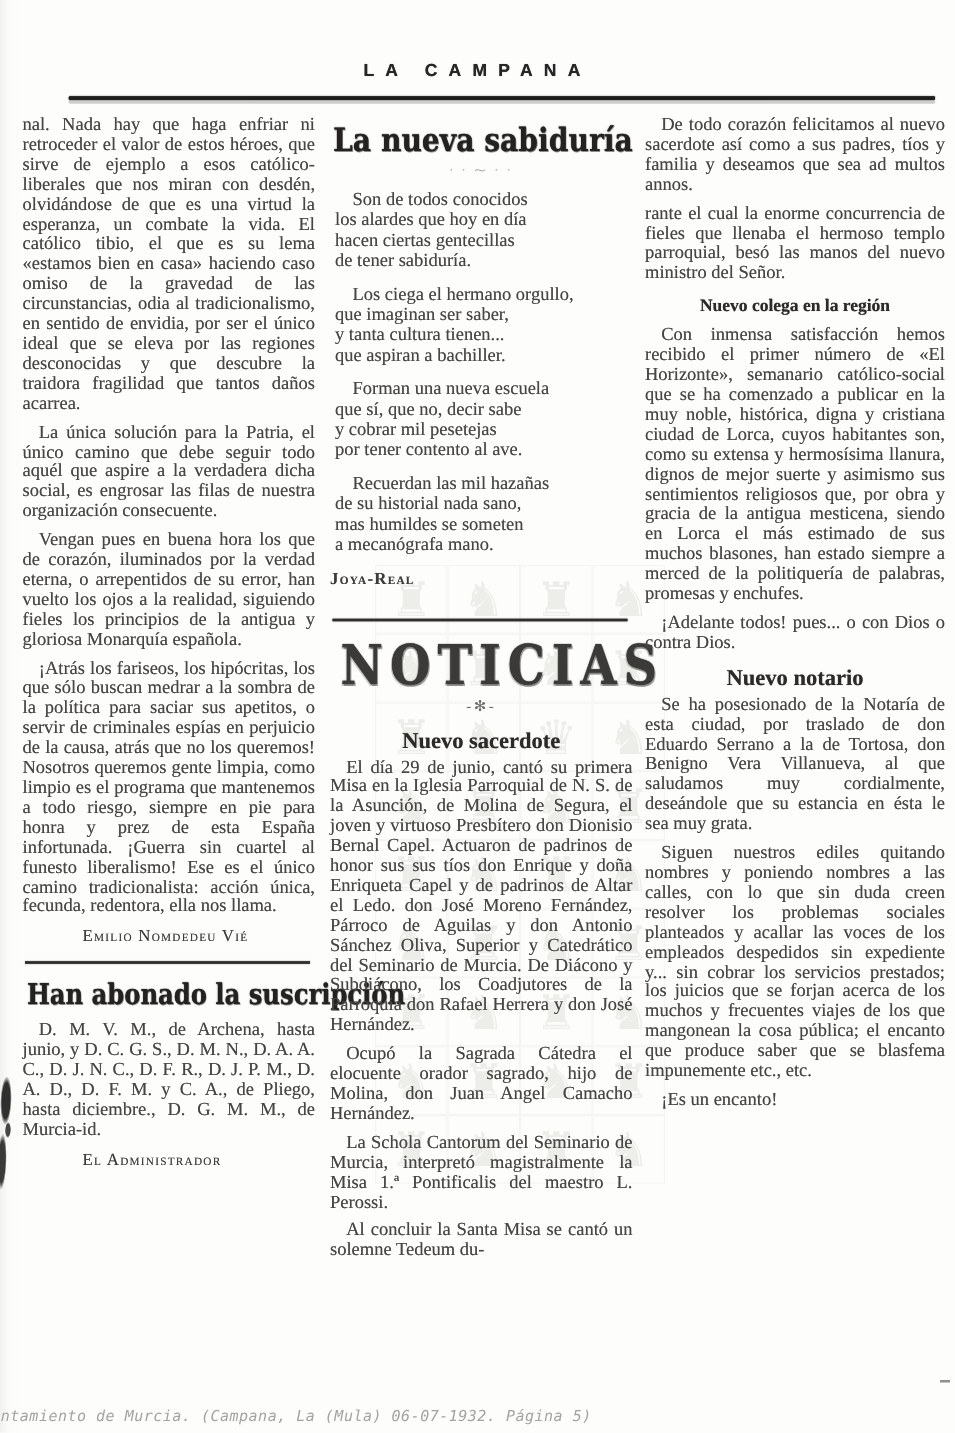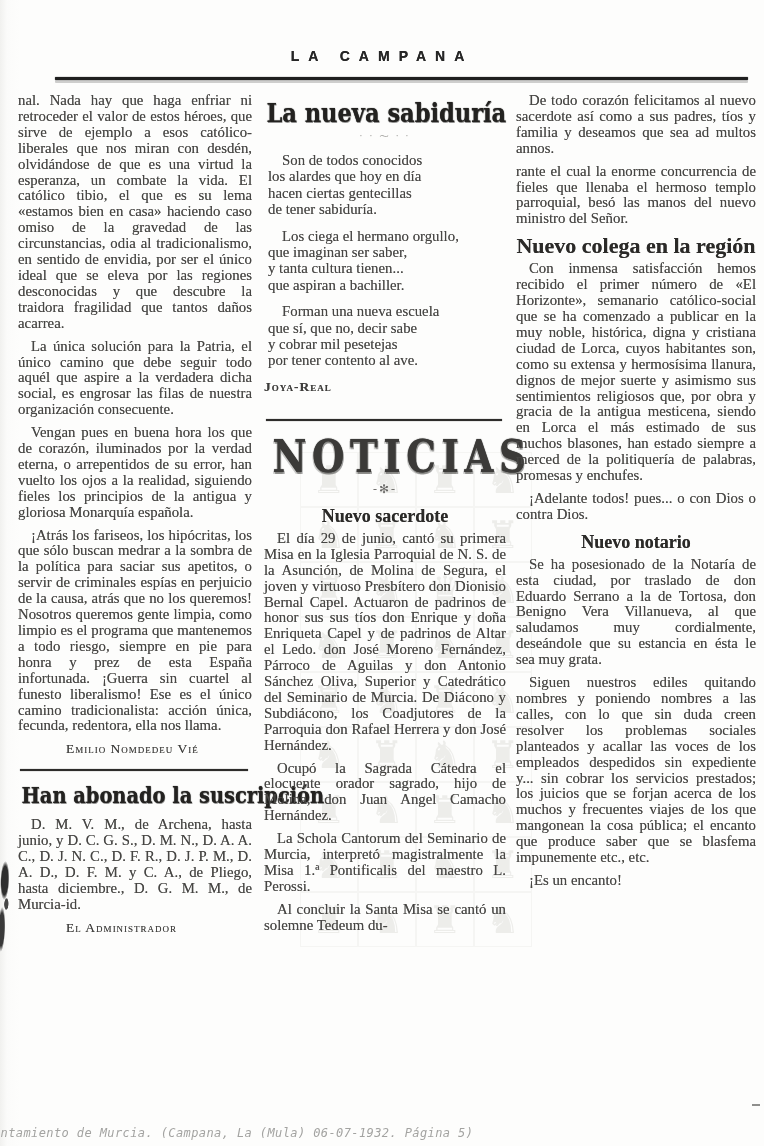--- a/index.html
+++ b/index.html
@@ -74,21 +74,21 @@
     margin:0 0 10px 0;text-indent:14px;padding-left:4px;
     text-shadow:0 0 .5px rgba(70,70,68,.6);
   }
 
   
   .news-heading{
     text-align:center;font-weight:700;font-size:18px;line-height:20px;
     color:#2b2a28;margin:9px 0 5px;
     text-shadow:0 0 .6px rgba(50,50,48,.7);
   }
-  .news-heading-wide{font-size:22px;}
+  .news-heading-wide{font-size:14px;}
 
   
   .watermark{
     position:absolute;left:300px;top:452px;width:232px;height:500px;
     display:grid;grid-template-columns:repeat(4,1fr);grid-auto-rows:55px;
     opacity:.5;z-index:1;pointer-events:none;
   }
   .wm-cell{
     display:flex;align-items:center;justify-content:center;
     font-size:38px;color:#dededa;border:1px solid #efefec;
@@ -185,20 +185,24 @@
 hacen ciertas gentecillas
 de tener sabiduría.</div>
       <div class="stanza">Los ciega el hermano orgullo,
 que imaginan ser saber,
 y tanta cultura tienen...
 que aspiran a bachiller.</div>
       <div class="stanza">Forman una nueva escuela
 que sí, que no, decir sabe
 y cobrar mil pesetejas
 por tener contento al ave.</div>
+      <div class="stanza">Recuerdan las mil hazañas
+de su historial nada sano,
+mas humildes se someten
+a mecanógrafa mano.</div>
       <div class="sig sig-right">Joya-Real</div>
 
       <hr class="col-rule">
 
       <div class="display-title t-noticias">NOTICIAS</div>
       <div class="ornament">-✻-</div>
 
       <div class="news-heading">Nuevo sacerdote</div>
       <p class="body">El día 29 de junio, cantó su primera Misa en la Iglesia Parroquial de N. S. de la Asunción, de Molina de Segura, el joven y virtuoso Presbítero don Dionisio Bernal Capel. Actuaron de padrinos de honor sus sus tíos don Enrique y doña Enriqueta Capel y de padrinos de Altar el Ledo. don José Moreno Fernández, Párroco de Aguilas y don Antonio Sánchez Oliva, Superior y Catedrático del Seminario de Murcia. De Diácono y Subdiácono, los Coadjutores de la Parroquia don Rafael Herrera y don José Hernández.</p>
       <p class="body">Ocupó la Sagrada Cátedra el elocuente orador sagrado, hijo de Molina, don Juan Angel Camacho Hernández.</p>

